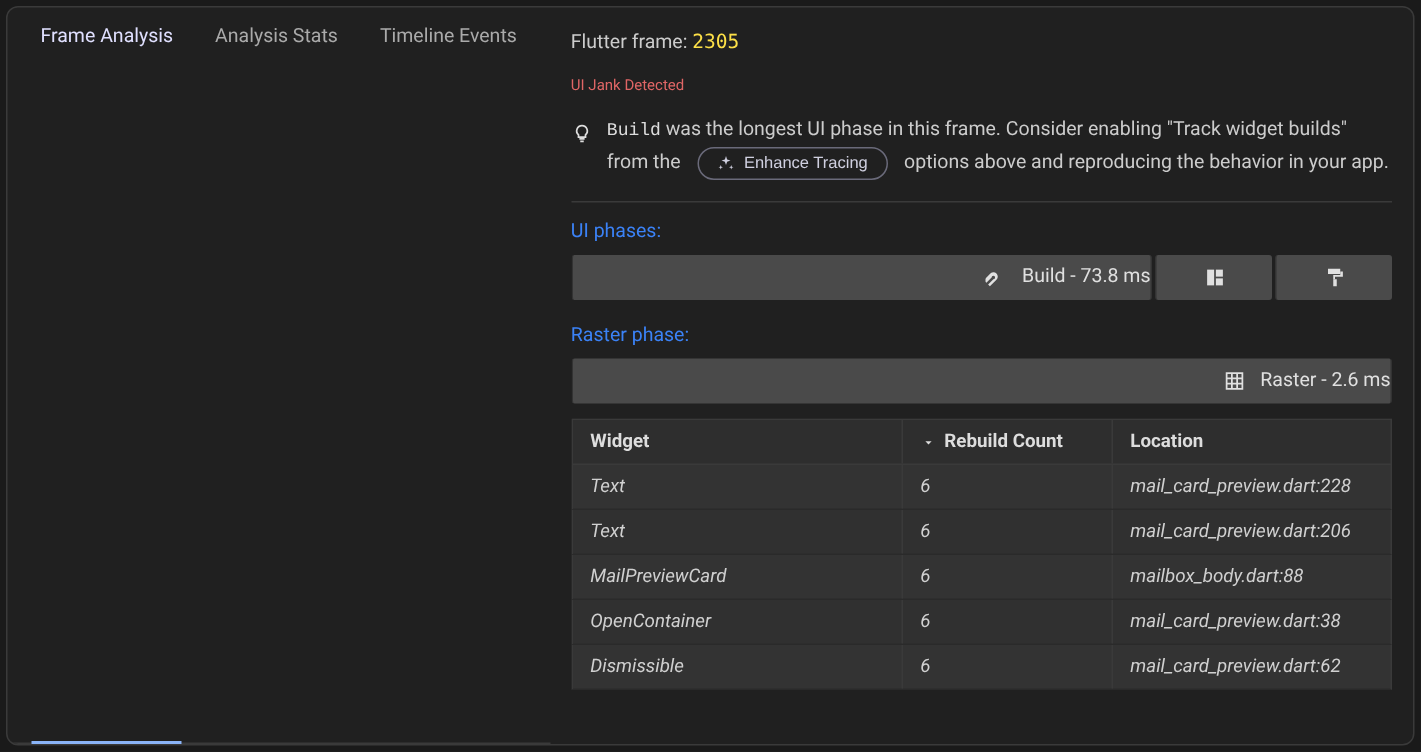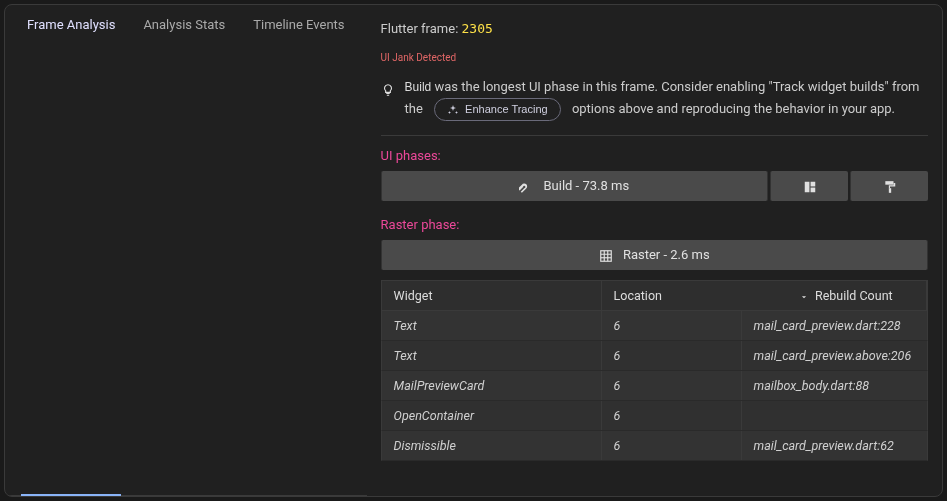--- a/index.html
+++ b/index.html
@@ -72,54 +72,54 @@
       gap: 10px;
       padding: 4px 0 14px 0;
       border-bottom: 1px solid #3a3a3a;
       color: #ccc;
       line-height: 1.6;
     }
     .hint-bulb {
       padding-top: 2px;
     }
     .mono {
-      font-family: Liberation Sans, sans-serif;
+      font-family: Liberation Mono, monospace;
       color: #ddd;
       font-size: 12px;
     }
     .enhance-btn {
       display: inline-flex;
       align-items: center;
       gap: 6px;
       border: 1px solid #6a6a7a;
       border-radius: 14px;
       padding: 4px 12px;
       color: #d0d0e0;
       margin: 0 8px;
       background: transparent;
       font-size: 11px;
       cursor: pointer;
     }
     .section-label {
-      color: #ec4899;
+      color: #3b82f6;
       padding: 12px 0 8px 0;
     }
     .phase-row {
       display: flex;
       gap: 2px;
       margin-bottom: 4px;
     }
     .phase-bar {
       flex: 1;
       background: #4a4a4a;
       color: #e0e0e0;
       height: 30px;
       display: flex;
       align-items: center;
-      justify-content: center;
+      justify-content: flex-end;
       gap: 10px;
       border-radius: 2px;
       border-left: 1px solid #333;
       border-right: 1px solid #333;
     }
     .phase-small {
       width: 78px;
       background: #4a4a4a;
       height: 30px;
       display: flex;
@@ -141,20 +141,21 @@
       border: 1px solid #3a3a3a;
     }
     .th, .td {
       padding: 7px 12px;
       font-size: 12.5px;
     }
     .th {
       color: #ddd;
       display: flex;
       gap: 6px;
+      font-weight: bold;
     }
     .col-widget { width: 220px; border-right: 1px solid #3a3a3a; }
     .col-count { width: 140px; border-right: 1px solid #3a3a3a; }
     .col-loc { flex: 1; }
     .tbody {
       flex: 1;
       overflow-y: auto;
       position: relative;
       font-style: italic;
     }
@@ -255,51 +256,52 @@
         </span>
         <span>Raster - 2.6 ms</span>
       </div>
     </div>
 
     <div class="table-wrap">
       <div class="thead">
         <div class="th col-widget">
           <span>Widget</span>
         </div>
-        <div class="th col-loc">
-          <span>Location</span>
-        </div>
         <div class="th col-count">
           <span>
             <svg class="svg-icon" width="10" height="10" viewBox="0 0 24 24" fill="#ddd">
                 <path d="M7 10l5 5 5-5z"></path>
               </svg>
           </span>
           <span>Rebuild Count</span>
         </div>
+        <div class="th col-loc">
+          <span>Location</span>
+        </div>
       </div>
       <div class="tbody" id="tbody">
           <div class="tr">
             <div class="td col-widget">Text</div>
             <div class="td col-count">6</div>
             <div class="td col-loc">mail_card_preview.dart:228</div>
           </div>
           <div class="tr">
             <div class="td col-widget">Text</div>
             <div class="td col-count">6</div>
-            <div class="td col-loc">mail_card_preview.above:206</div>
+            <div class="td col-loc">mail_card_preview.dart:206</div>
           </div>
           <div class="tr">
             <div class="td col-widget">MailPreviewCard</div>
             <div class="td col-count">6</div>
             <div class="td col-loc">mailbox_body.dart:88</div>
           </div>
           <div class="tr">
             <div class="td col-widget">OpenContainer</div>
             <div class="td col-count">6</div>
+            <div class="td col-loc">mail_card_preview.dart:38</div>
           </div>
           <div class="tr">
             <div class="td col-widget">Dismissible</div>
             <div class="td col-count">6</div>
             <div class="td col-loc">mail_card_preview.dart:62</div>
           </div>
         </div>
     </div>
 
   </div>

